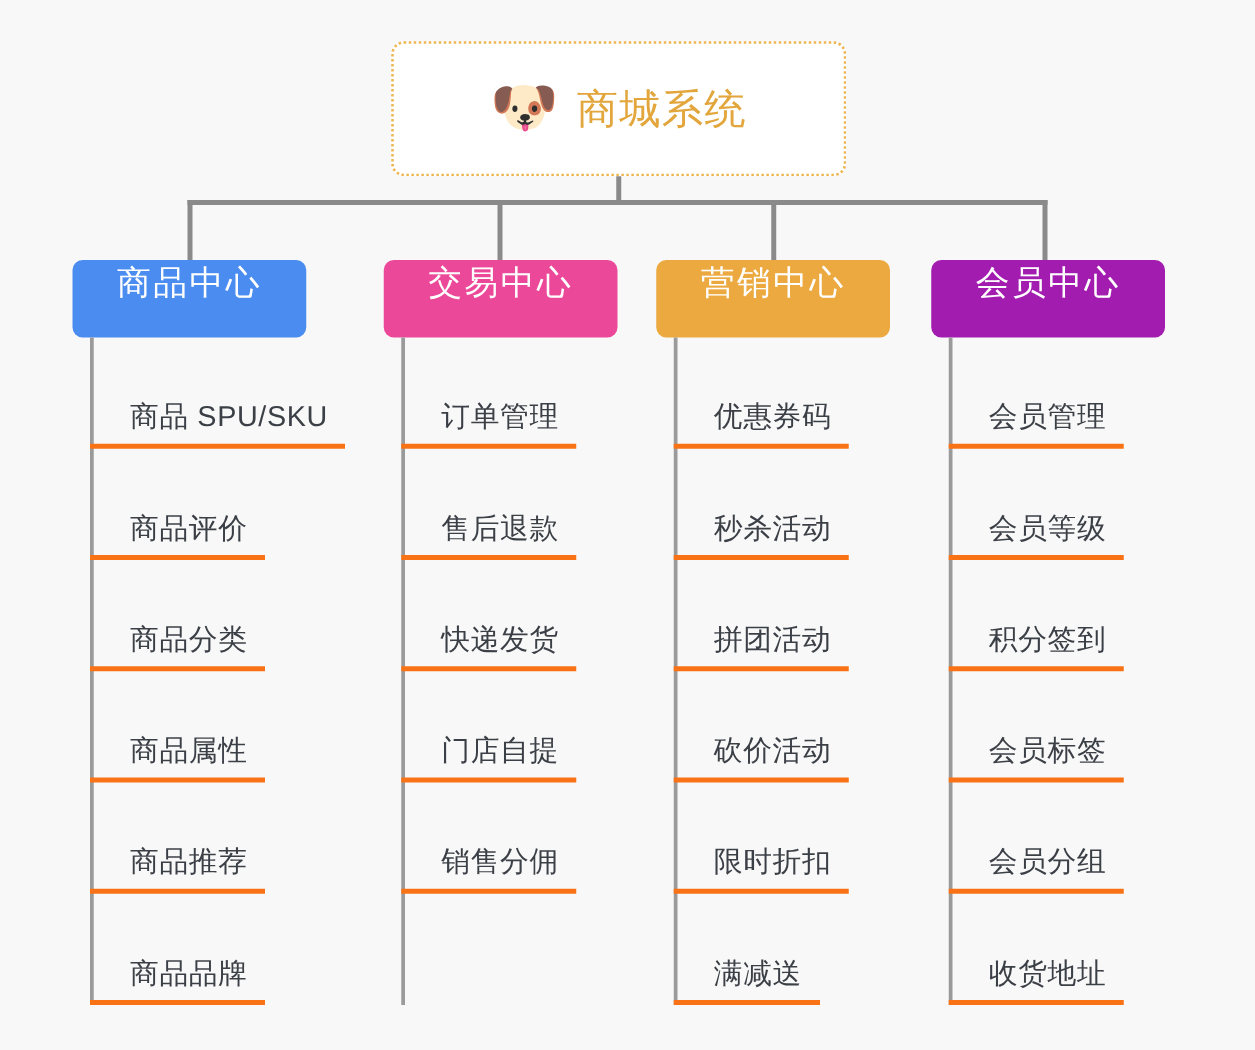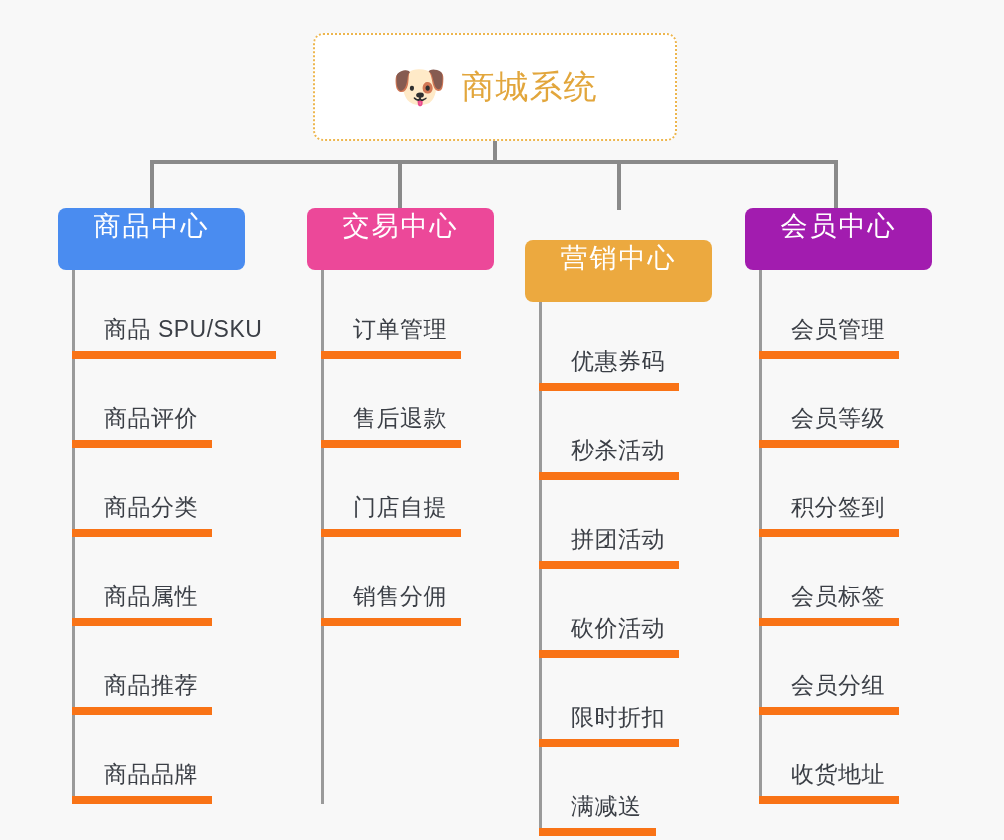--- a/index.html
+++ b/index.html
@@ -90,21 +90,21 @@
   .leaf {
     position: relative;
     height: 89px;
     box-sizing: border-box;
     display: flex;
     align-items: flex-end;
   }
   .leaf-inner {
     margin-left: 14px;
     padding: 0 14px 6px 32px;
-    border-bottom: 8px solid #f97316;
+    border-bottom: 4px solid #f97316;
     display: inline-block;
   }
   .leaf-label {
     font-size: 23px;
     color: #3b3f46;
     white-space: nowrap;
     letter-spacing: 0.5px;
     display: block;
   }
 </style>
@@ -177,32 +177,37 @@
             <span class="leaf-label">订单管理</span>
           </span>
         </div>
       <div class="leaf">
           <span class="leaf-inner">
             <span class="leaf-label">售后退款</span>
           </span>
         </div>
       <div class="leaf">
           <span class="leaf-inner">
+            <span class="leaf-label">快递发货</span>
+          </span>
+        </div>
+      <div class="leaf">
+          <span class="leaf-inner">
             <span class="leaf-label">门店自提</span>
           </span>
         </div>
       <div class="leaf">
           <span class="leaf-inner">
             <span class="leaf-label">销售分佣</span>
           </span>
         </div>
     </div>
   </div>
 
-  <div class="column" style="left:525px;margin-top:32px;">
+  <div class="column" style="left:525px;">
     <div class="col-header" style="background:#eca93f;">
       <span>营销中心</span>
     </div>
     <div class="leaf-stack">
       <div class="trunk" style="height:534px;"></div>
       <div class="leaf">
           <span class="leaf-inner">
             <span class="leaf-label">优惠券码</span>
           </span>
         </div>

